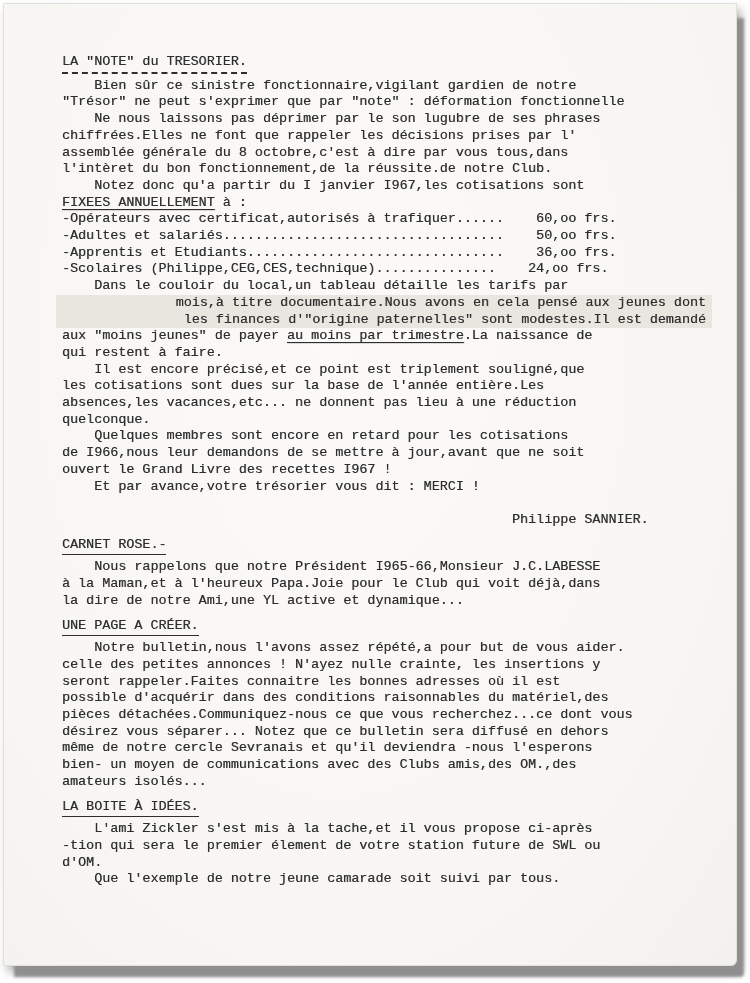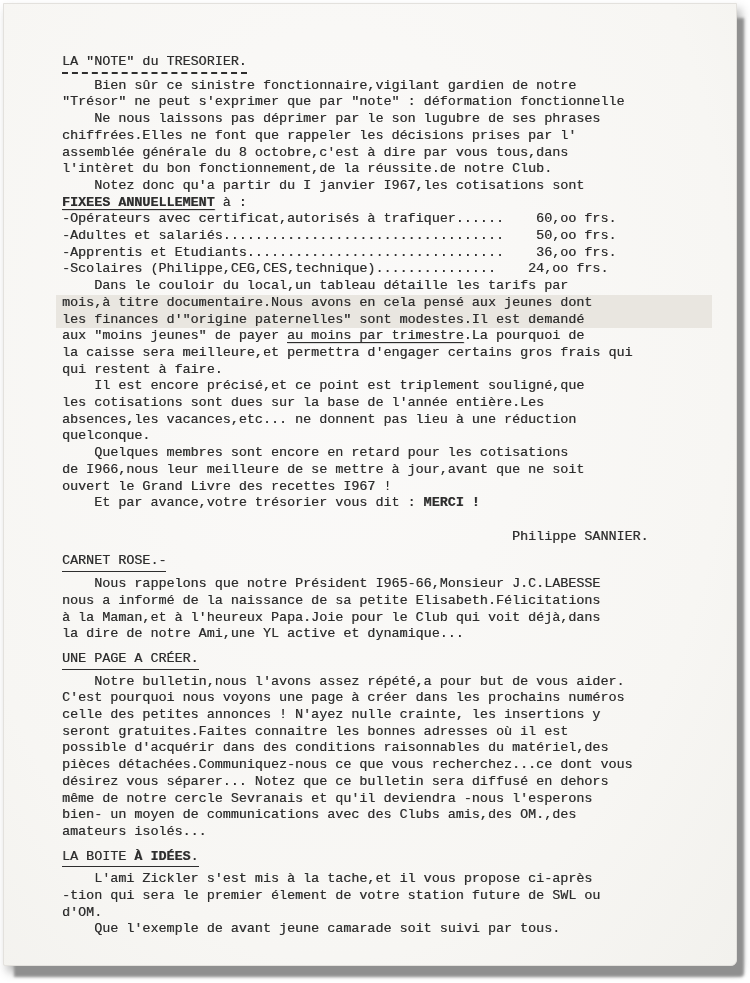--- a/index.html
+++ b/index.html
@@ -28,23 +28,23 @@
     line-height:16.7px;
     text-shadow:0.4px 0.3px 0 rgba(45,45,45,0.55);
   }
   .section{margin:0;}
   .section + .section{margin-top:8px;}
   .heading{margin-bottom:4px;white-space:pre;}
   .heading-text{display:inline-block;padding-bottom:1px;}
   .u-dashed{border-bottom:2px dashed #2e2e2e;}
   .u-solid{border-bottom:1.6px solid #2e2e2e;}
   .line{white-space:pre;min-height:16.7px;}
-  .line.shade{background:#e9e6e0;box-shadow:-6px 0 0 #e9e6e0, 6px 0 0 #e9e6e0;}
+  .line.shade{background:#e9e6e0;box-shadow:-6px 0 0 #e9e6e0, 6px 0 0 #e9e6e0;text-align:right;}
   .u{text-decoration:underline;text-decoration-thickness:1.4px;text-underline-offset:2.5px;}
-  .b{font-weight:bold;}
+  .b{font-weight:normal;}
 </style>
 </head>
 <body>
 
 <div class="paper">
   <div class="doc">
       <div class="section">
         <div class="heading"><span class="heading-text u-dashed"><span>LA "NOTE" du TRESORIER.</span></span></div>
         <div class="line"><span>    Bien sûr ce sinistre fonctionnaire,vigilant gardien de notre</span></div>
         <div class="line"><span>"Trésor" ne peut s'exprimer que par "note" : déformation fonctionnelle</span></div>
@@ -54,55 +54,52 @@
         <div class="line"><span>l'intèret du bon fonctionnement,de la réussite.de notre Club.</span></div>
         <div class="line"><span>    Notez donc qu'a partir du I janvier I967,les cotisations sont</span></div>
         <div class="line"><span class="u b">FIXEES ANNUELLEMENT</span><span> à :</span></div>
         <div class="line"><span>-Opérateurs avec certificat,autorisés à trafiquer......    60,oo frs.</span></div>
         <div class="line"><span>-Adultes et salariés...................................    50,oo frs.</span></div>
         <div class="line"><span>-Apprentis et Etudiants................................    36,oo frs.</span></div>
         <div class="line"><span>-Scolaires (Philippe,CEG,CES,technique)...............    24,oo frs.</span></div>
         <div class="line"><span>    Dans le couloir du local,un tableau détaille les tarifs par</span></div>
         <div class="line shade"><span>mois,à titre documentaire.Nous avons en cela pensé aux jeunes dont</span></div>
         <div class="line shade"><span>les finances d'"origine paternelles" sont modestes.Il est demandé</span></div>
-        <div class="line"><span>aux "moins jeunes" de payer </span><span class="u">au moins par trimestre</span><span>.La pourquoi de</span></div>
-        <div class="line"><span>la caisse sera meilleure,et permettra d'engager certains gros frais qui</span></div>
+        <div class="line"><span>aux "moins jeunes" de payer </span><span class="u">au moins par trimestre</span><span>.La naissance de</span></div>
         <div class="line"><span>qui restent à faire.</span></div>
         <div class="line"><span>    Il est encore précisé,et ce point est triplement souligné,que</span></div>
         <div class="line"><span>les cotisations sont dues sur la base de l'année entière.Les</span></div>
         <div class="line"><span>absences,les vacances,etc... ne donnent pas lieu à une réduction</span></div>
         <div class="line"><span>quelconque.</span></div>
         <div class="line"><span>    Quelques membres sont encore en retard pour les cotisations</span></div>
-        <div class="line"><span>de I966,nous leur meilleure de se mettre à jour,avant que ne soit</span></div>
+        <div class="line"><span>de I966,nous leur demandons de se mettre à jour,avant que ne soit</span></div>
         <div class="line"><span>ouvert le Grand Livre des recettes I967 !</span></div>
         <div class="line"><span>    Et par avance,votre trésorier vous dit : </span><span class="b">MERCI !</span></div>
         <div class="line"><span> </span></div>
         <div class="line"><span>                                                        Philippe SANNIER.</span></div>
       </div>
       <div class="section">
         <div class="heading"><span class="heading-text u-solid"><span>CARNET ROSE.-</span></span></div>
         <div class="line"><span>    Nous rappelons que notre Président I965-66,Monsieur J.C.LABESSE</span></div>
-        <div class="line"><span>nous a informé de la naissance de sa petite Elisabeth.Félicitations</span></div>
         <div class="line"><span>à la Maman,et à l'heureux Papa.Joie pour le Club qui voit déjà,dans</span></div>
         <div class="line"><span>la dire de notre Ami,une YL active et dynamique...</span></div>
       </div>
       <div class="section">
         <div class="heading"><span class="heading-text u-solid"><span>UNE PAGE A CRÉER.</span></span></div>
         <div class="line"><span>    Notre bulletin,nous l'avons assez répété,a pour but de vous aider.</span></div>
-        <div class="line"><span>C'est pourquoi nous voyons une page à créer dans les prochains numéros</span></div>
         <div class="line"><span>celle des petites annonces ! N'ayez nulle crainte, les insertions y</span></div>
-        <div class="line"><span>seront gratuites.Faites connaitre les bonnes adresses où il est</span></div>
+        <div class="line"><span>seront rappeler.Faites connaitre les bonnes adresses où il est</span></div>
         <div class="line"><span>possible d'acquérir dans des conditions raisonnables du matériel,des</span></div>
         <div class="line"><span>pièces détachées.Communiquez-nous ce que vous recherchez...ce dont vous</span></div>
         <div class="line"><span>désirez vous séparer... Notez que ce bulletin sera diffusé en dehors</span></div>
         <div class="line"><span>même de notre cercle Sevranais et qu'il deviendra -nous l'esperons</span></div>
         <div class="line"><span>bien- un moyen de communications avec des Clubs amis,des OM.,des</span></div>
         <div class="line"><span>amateurs isolés...</span></div>
       </div>
       <div class="section">
         <div class="heading"><span class="heading-text u-solid"><span>LA BOITE </span><span class="b">À IDÉES</span><span>.</span></span></div>
         <div class="line"><span>    L'ami Zickler s'est mis à la tache,et il vous propose ci-après</span></div>
         <div class="line"><span>-tion qui sera le premier élement de votre station future de SWL ou</span></div>
         <div class="line"><span>d'OM.</span></div>
-        <div class="line"><span>    Que l'exemple de avant jeune camarade soit suivi par tous.</span></div>
+        <div class="line"><span>    Que l'exemple de notre jeune camarade soit suivi par tous.</span></div>
       </div>
     </div>
 </div>
 
 </body></html>

